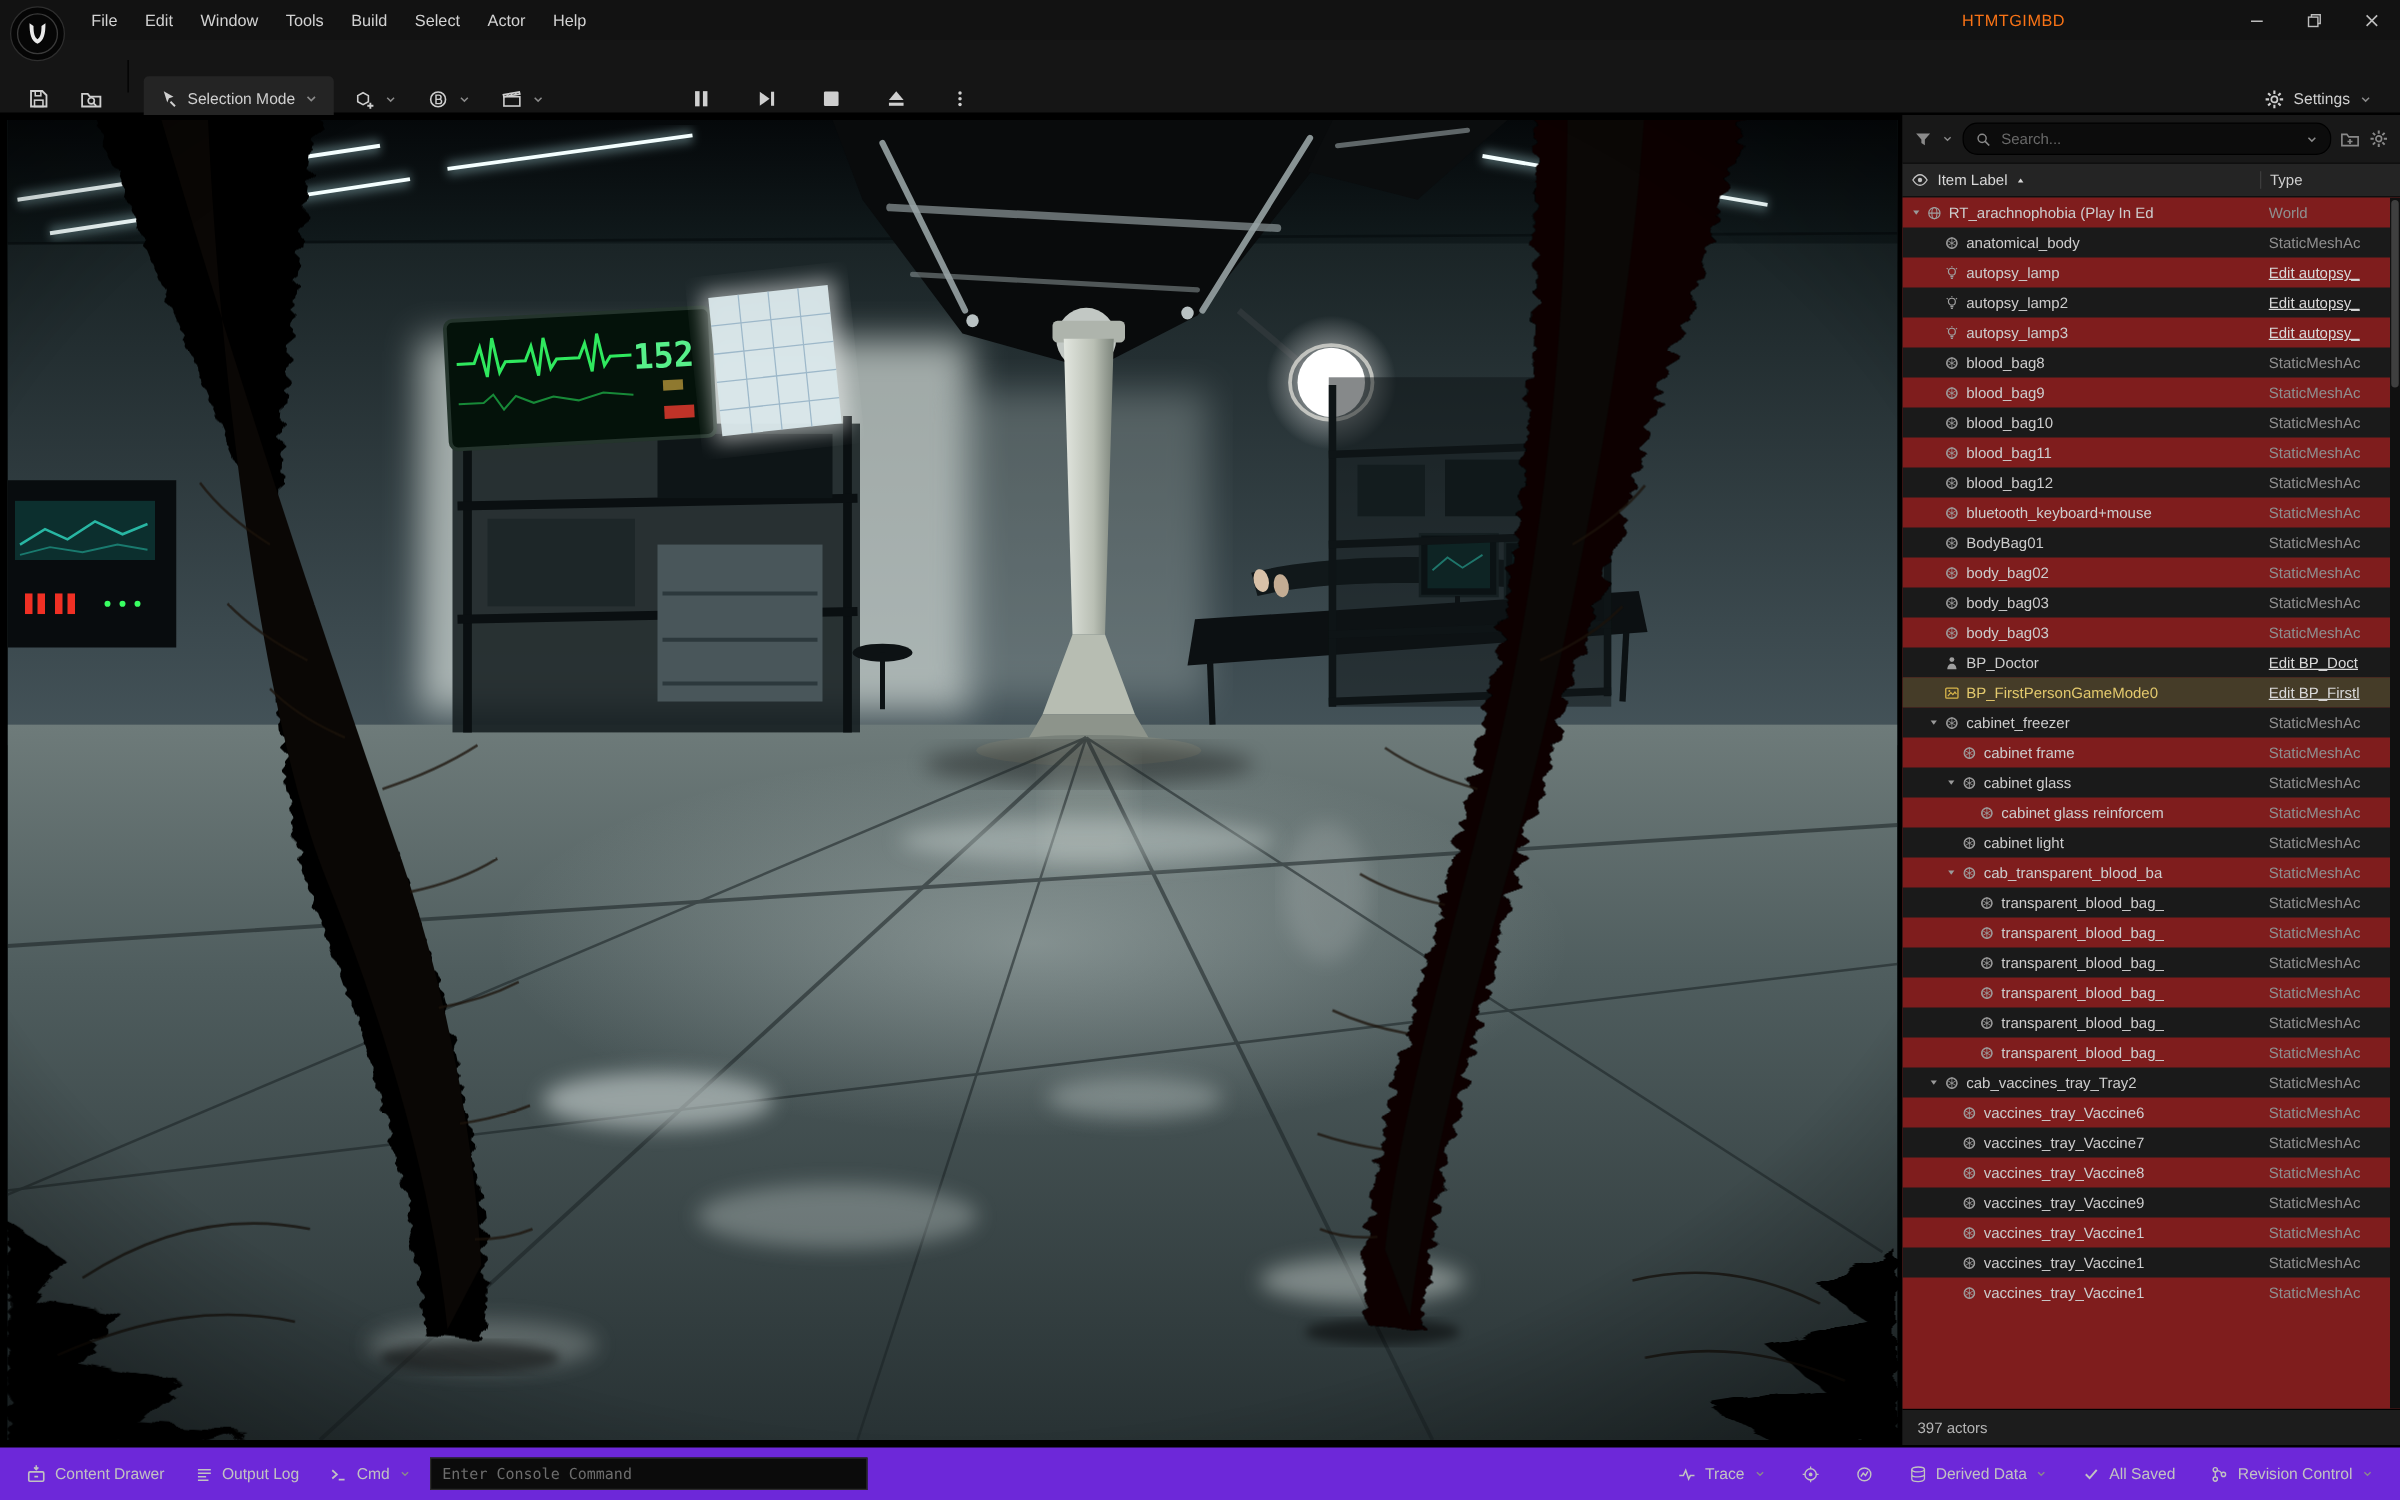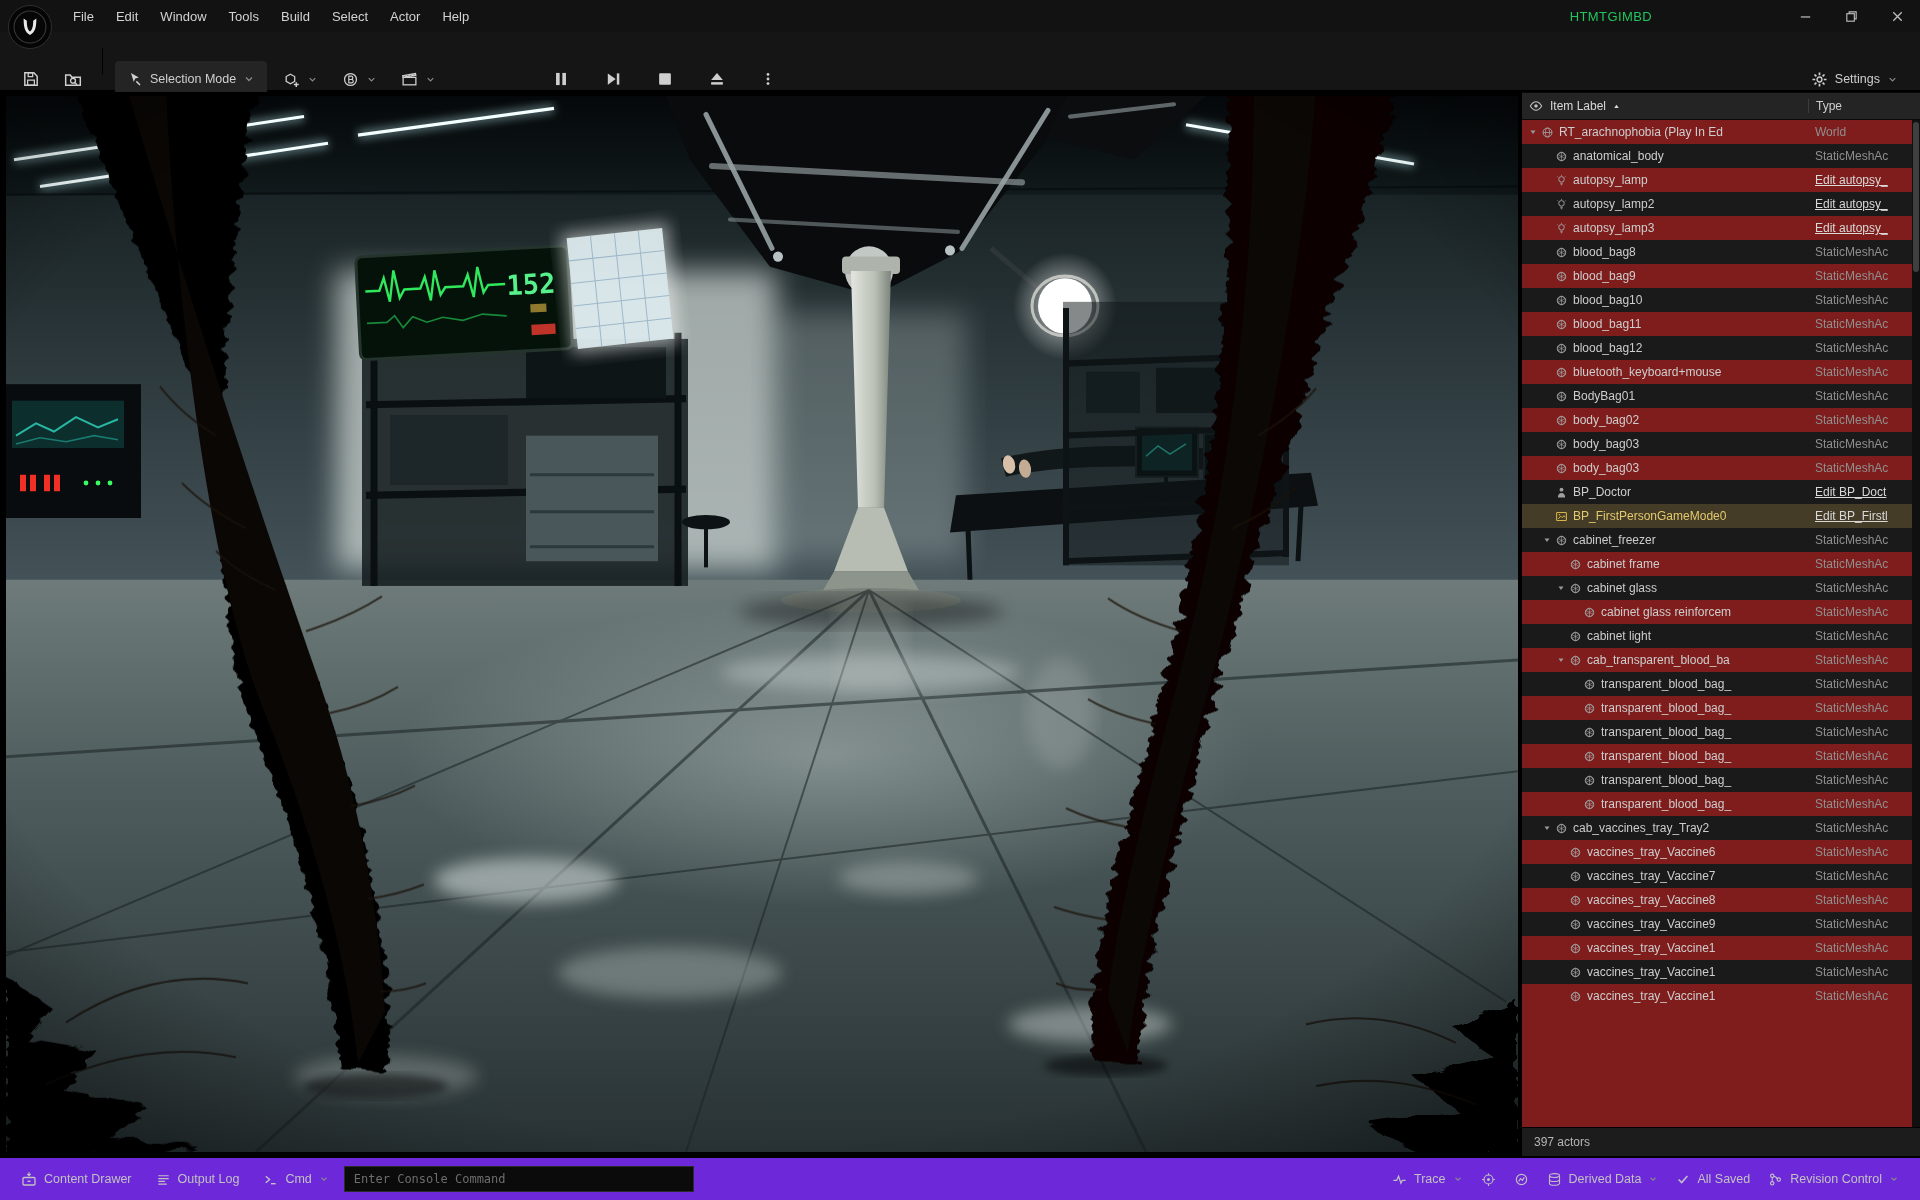--- a/index.html
+++ b/index.html
@@ -7,21 +7,21 @@
   .window{display:flex;flex-direction:column;width:1920px;height:1200px;background:#0c0c0c;}
   .ic{display:inline-block;vertical-align:middle;flex:none;}
   .white{color:#f0f0f0}.red{color:#cf3838}.yellow{color:#d8b54a}.dim{color:#8a8a8a}
 
   
   .titlebar{height:32px;background:#121212;display:flex;align-items:center;position:relative;flex:none;}
   .logo{position:absolute;left:8px;top:5px;width:42px;height:42px;border-radius:50%;
     background:#050505;border:1px solid #2e2e2e;z-index:9;display:flex;align-items:center;justify-content:center;}
   .menus{display:flex;margin-left:62px;}
   .menu-item{padding:6px 11px;font-size:13px;color:#d2d2d2;cursor:default;}
-  .tb-title{margin-left:auto;font-size:13px;color:#22c55e;letter-spacing:.4px;margin-right:130px;}
+  .tb-title{margin-left:auto;font-size:13px;color:#f97316;letter-spacing:.4px;margin-right:130px;}
   .win-controls{display:flex;height:32px;}
   .win-btn{width:46px;height:32px;display:flex;align-items:center;justify-content:center;color:#bdbdbd;}
 
   
   .tabbar{height:34px;background:#0b0b0b;display:flex;align-items:flex-end;padding-left:60px;flex:none;}
   .tab{height:30px;background:#1b1b1b;border-radius:5px 5px 0 0;display:flex;align-items:center;gap:7px;
     padding:0 16px;font-size:12.5px;color:#d8d8d8;}
   .tab-icon{width:13px;height:11px;border-radius:2px;background:linear-gradient(160deg,#f2b23c,#b05f18);}
 
   
@@ -71,21 +71,21 @@
   .panel-footer{height:28px;display:flex;align-items:center;padding:0 12px;background:#1c1c1c;
     border-top:1px solid #000;font-size:12px;color:#b5b5b5;flex:none;}
 
   
   .statusbar{height:42px;background:#6d28d9;border-top:2px solid #000;display:flex;align-items:center;
     padding:0 12px;gap:6px;font-size:12.5px;color:#c2c2c2;flex:none;}
   .sb-btn{display:flex;align-items:center;gap:7px;padding:7px 9px;border-radius:4px;}
   .console-input{width:330px;height:24px;background:#0b0b0b;border:1px solid #2b2b2b;border-radius:0;
     color:#9a9a9a;font-family:"DejaVu Sans Mono",monospace;font-size:12px;padding:0 9px;outline:none;}
   .console-input::placeholder{color:#6d6d6d;}
-  .sb-right{margin-left:auto;display:flex;align-items:center;}
+  .sb-right{margin-left:auto;display:flex;align-items:center;gap:10px;}
 </style>
 </head>
 <body>
 
 <svg width="0" height="0" style="position:absolute">
   <defs>
     <symbol id="i-exp" viewBox="0 0 16 16">
         <path d="M4,5.5 L12,5.5 L8,11 Z" fill="currentColor"></path>
       </symbol>
     <symbol id="i-save" viewBox="0 0 16 16">
@@ -630,20 +630,43 @@
                 <path d="M1470,980 C1410,956 1360,952 1310,962"></path>
             </g>
           </g>
 
           <rect x="0" y="0" width="1512" height="1026" fill="url(#vig)"></rect>
         </svg>
       </div>
     </div>
 
     <div class="panel">
+      <div class="search-row">
+        <svg class="ic dim" width="15" height="15" viewBox="0 0 16 16">
+            <use href="#i-filter"></use>
+          </svg>
+        <svg class="ic dim" width="10" height="10" viewBox="0 0 16 16">
+            <use href="#i-chevd"></use>
+          </svg>
+        <div class="search-box">
+          <svg class="ic dim" width="13" height="13" viewBox="0 0 16 16">
+              <use href="#i-search"></use>
+            </svg>
+          <input type="text" placeholder="Search..." style="">
+          <svg class="ic dim" width="11" height="11" viewBox="0 0 16 16">
+              <use href="#i-chevd"></use>
+            </svg>
+        </div>
+        <svg class="ic dim" width="16" height="16" viewBox="0 0 16 16">
+            <use href="#i-folderplus"></use>
+          </svg>
+        <svg class="ic dim" width="16" height="16" viewBox="0 0 16 16">
+            <use href="#i-gear"></use>
+          </svg>
+      </div>
       <div class="hdr-row">
         <span class="col-eye">
           <svg class="ic" width="14" height="14" viewBox="0 0 16 16">
               <use href="#i-eye"></use>
             </svg>
         </span>
         <span class="col-label">
           <span>Item Label</span>
           <svg class="ic" width="9" height="9" viewBox="0 0 16 16" style="transform:rotate(180deg)">
               <use href="#i-exp"></use>

